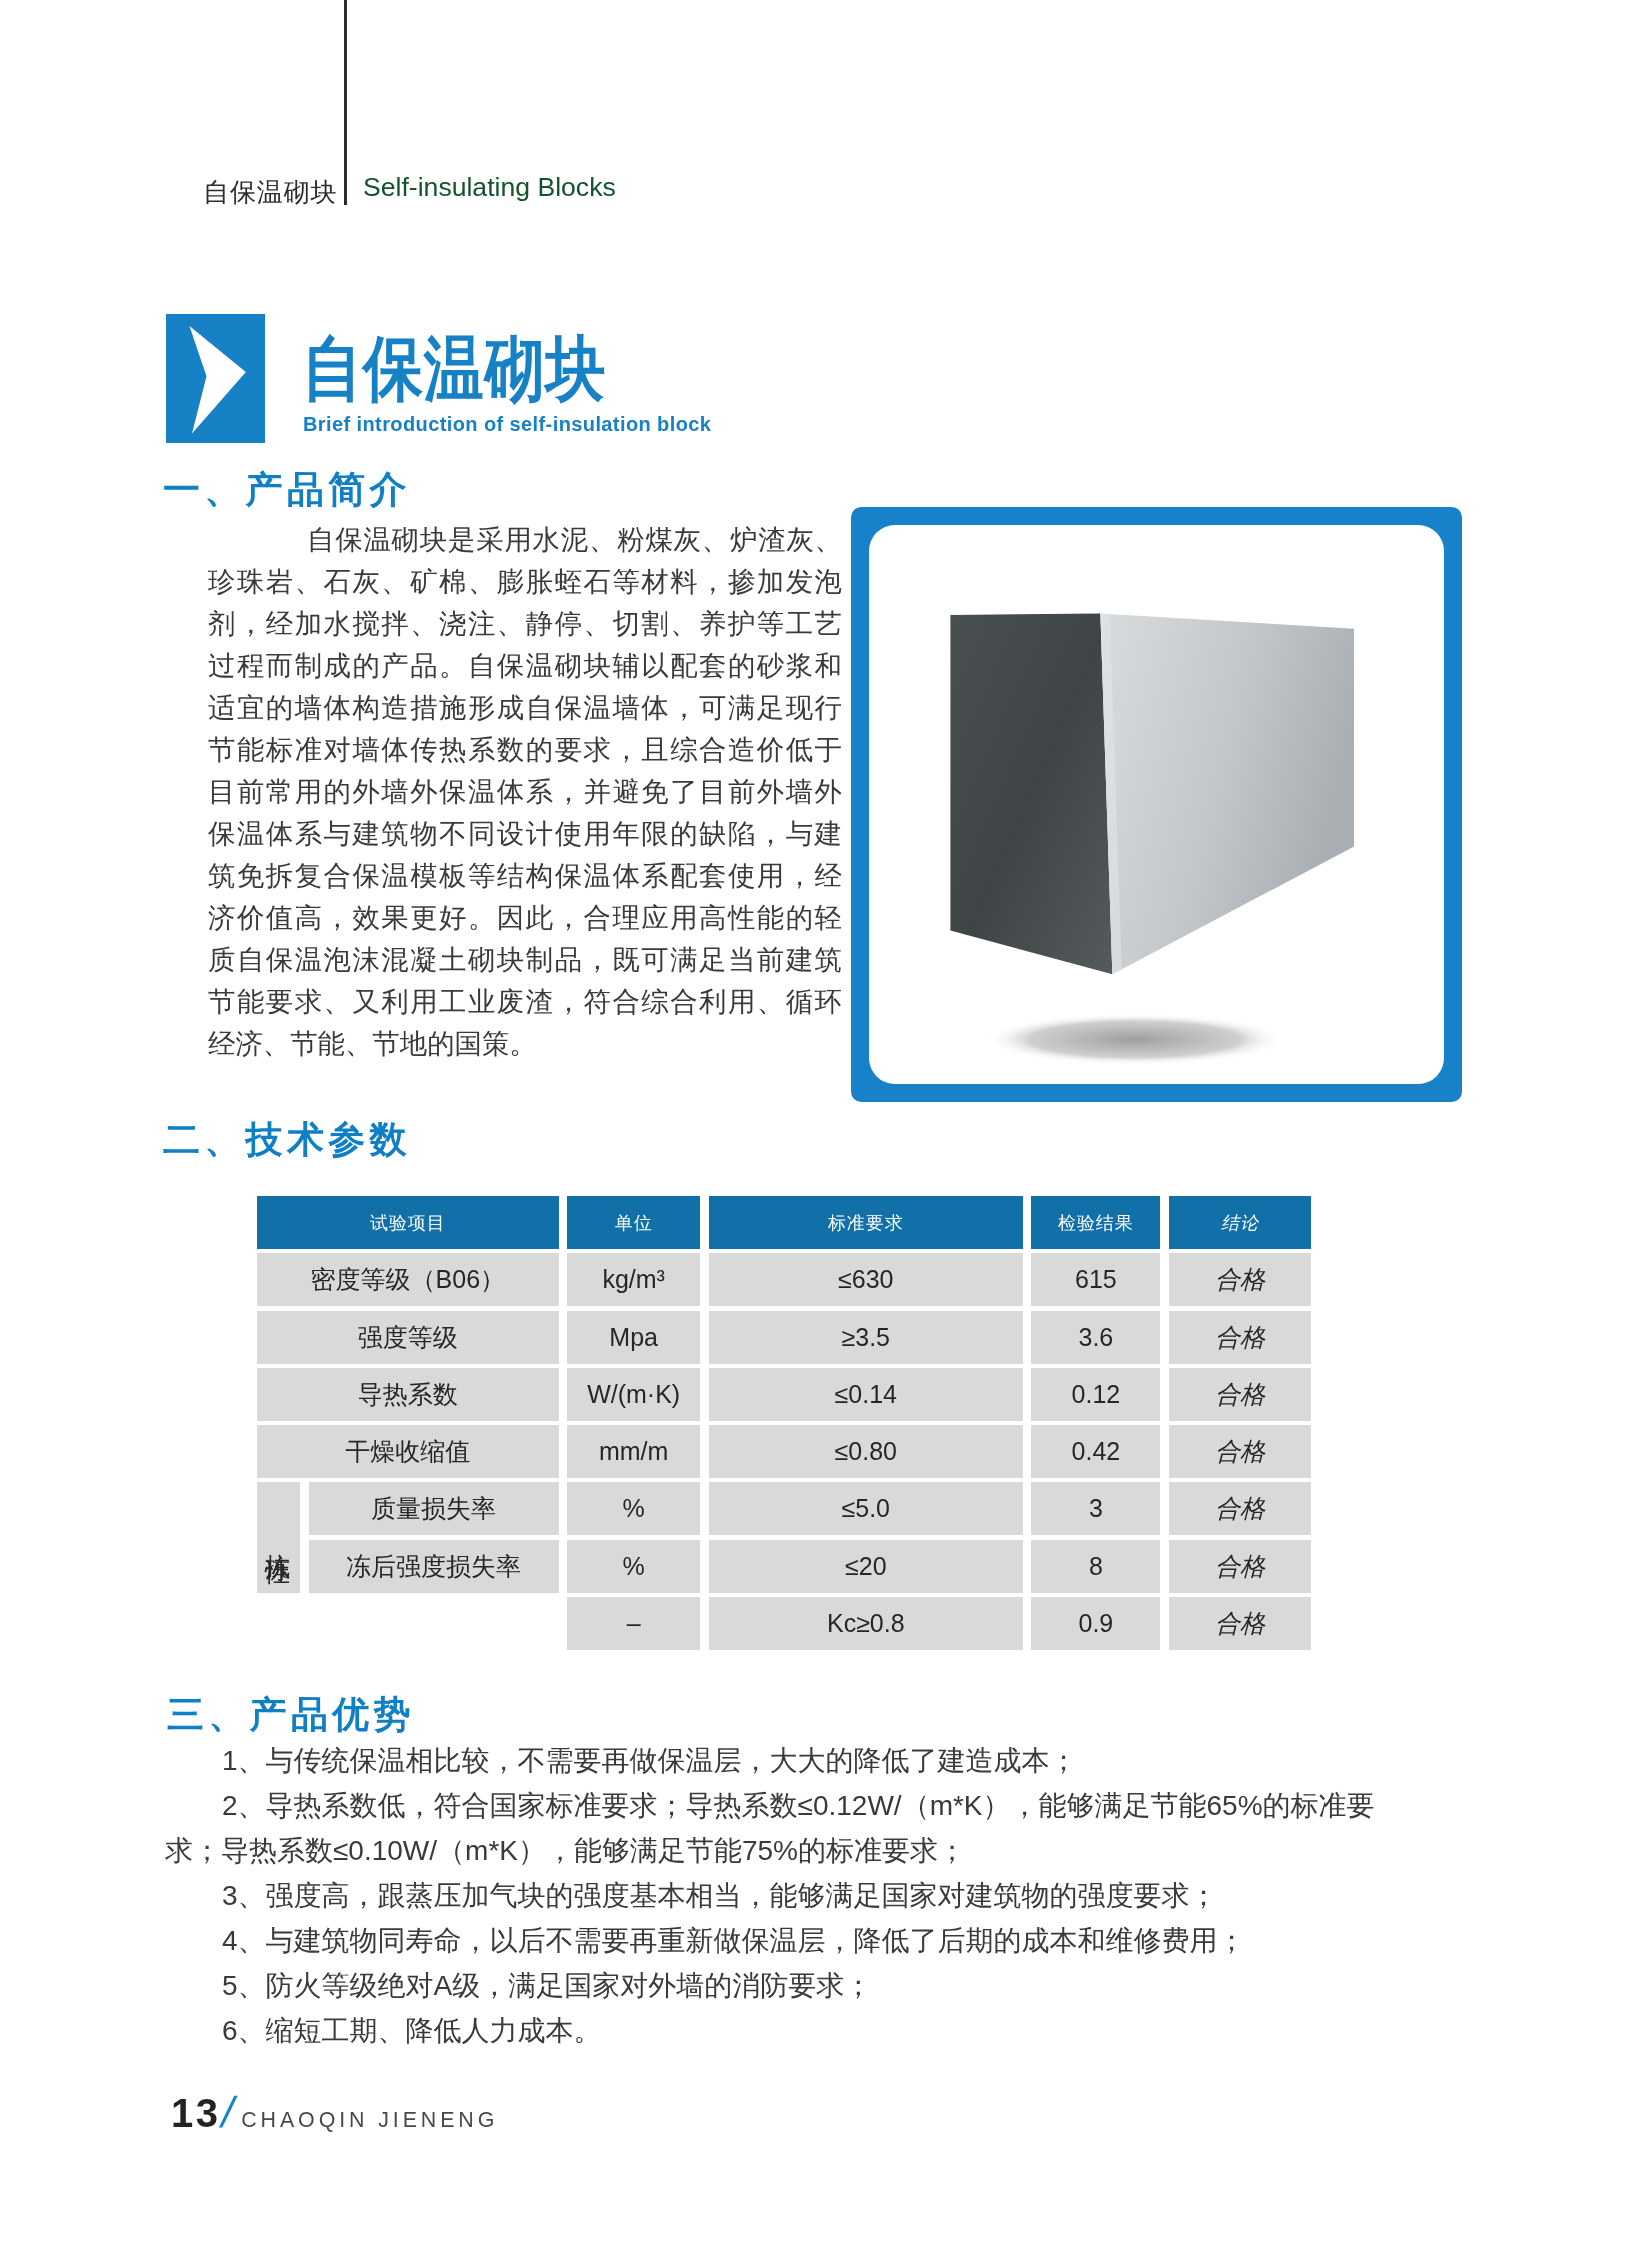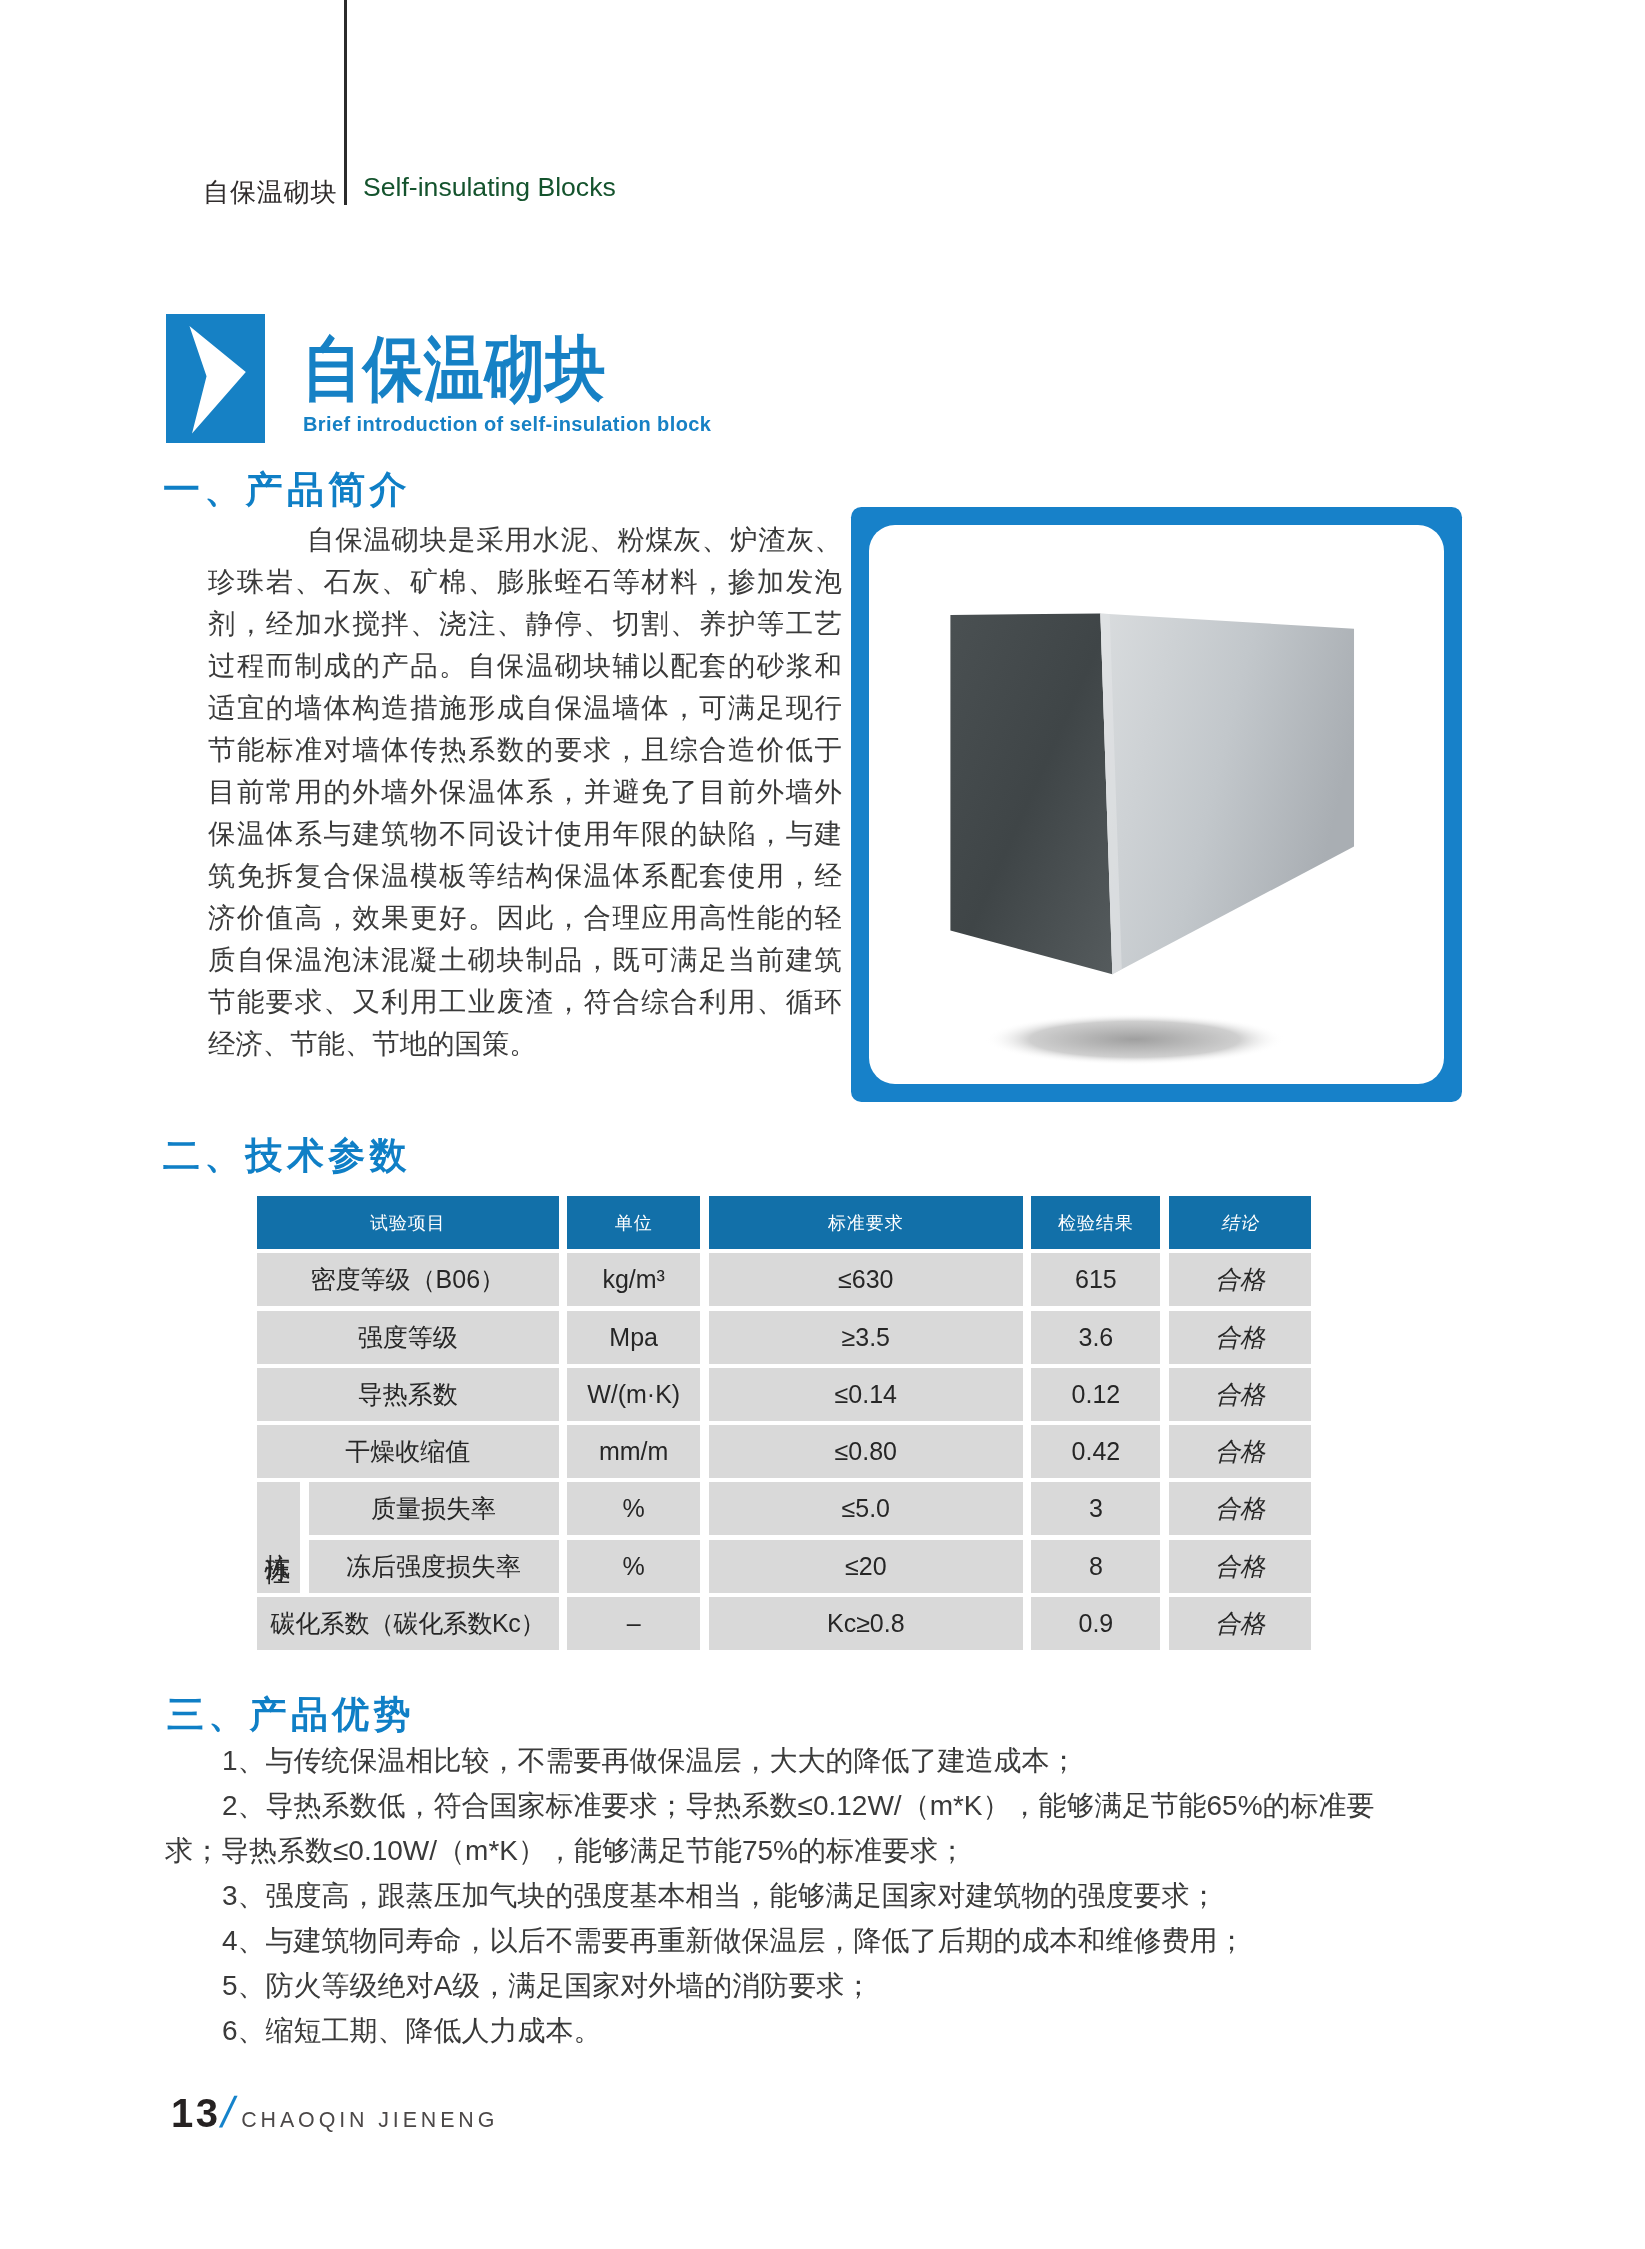--- a/index.html
+++ b/index.html
@@ -16,21 +16,21 @@
   .logo-box svg{display:block;width:100%;height:100%;}
   .logo-title{position:absolute;left:302px;top:322px;font-size:60px;font-weight:900;color:#1681c5;
               letter-spacing:0.9px;transform:scaleY(1.18);transform-origin:top left;white-space:nowrap;}
   .logo-sub{position:absolute;left:303px;top:413px;font-size:20px;font-weight:700;color:#1681c5;
             letter-spacing:0.4px;white-space:nowrap;}
 
   
   .sec-heading{position:absolute;font-family:"Liberation Serif","DejaVu Serif",serif;font-weight:700;
                font-size:37px;color:#0f7fc6;letter-spacing:4.3px;white-space:nowrap;}
   #sec1-heading{left:163px;top:465px;}
-  #sec2-heading{left:163px;top:1115px;margin-top:16px;}
+  #sec2-heading{left:163px;top:1115px;}
   #sec3-heading{left:167px;top:1690px;}
 
   
   .para{position:absolute;left:165px;top:519px;width:634px;font-size:27.4px;line-height:42px;color:#3a3a3a;margin-left:43px;}
   .para .pline{text-align:justify;text-align-last:justify;}
   .para .pline.first{text-indent:99px;}
   .para .pline.last{text-align-last:left;}
 
   
   .img-box{position:absolute;left:851px;top:507px;width:611px;height:595px;background:#1781c9;
@@ -165,21 +165,20 @@
     <div class="cell td c4" style="grid-row:6">≤5.0</div>
     <div class="cell td c5" style="grid-row:6">3</div>
     <div class="cell td c6" style="grid-row:6">合格</div>
 
     <div class="cell td c2" style="grid-row:7">冻后强度损失率</div>
     <div class="cell td c3" style="grid-row:7">%</div>
     <div class="cell td c4" style="grid-row:7">≤20</div>
     <div class="cell td c5" style="grid-row:7">8</div>
     <div class="cell td c6" style="grid-row:7">合格</div>
 
-    <div class="cell td span2 small" style="grid-row:8">碳化系数（碳化系数Kc）</div>
     <div class="cell td c3" style="grid-row:8">–</div>
     <div class="cell td c4" style="grid-row:8">Kc≥0.8</div>
     <div class="cell td c5" style="grid-row:8">0.9</div>
     <div class="cell td c6" style="grid-row:8">合格</div>
   </div>
 
   <div class="sec-heading" id="sec3-heading">三、产品优势</div>
   <div class="adv-list">
     <div class="adv-item">1、与传统保温相比较，不需要再做保温层，大大的降低了建造成本；</div>
     <div class="adv-item">2、导热系数低，符合国家标准要求；导热系数≤0.12W/（m*K），能够满足节能65%的标准要求；导热系数≤0.10W/（m*K），能够满足节能75%的标准要求；</div>

